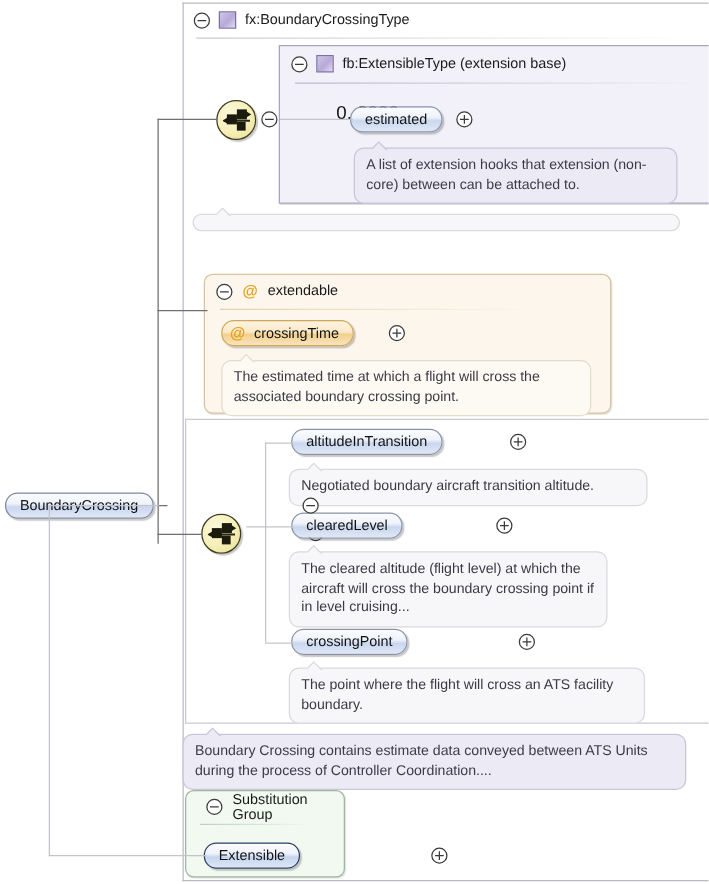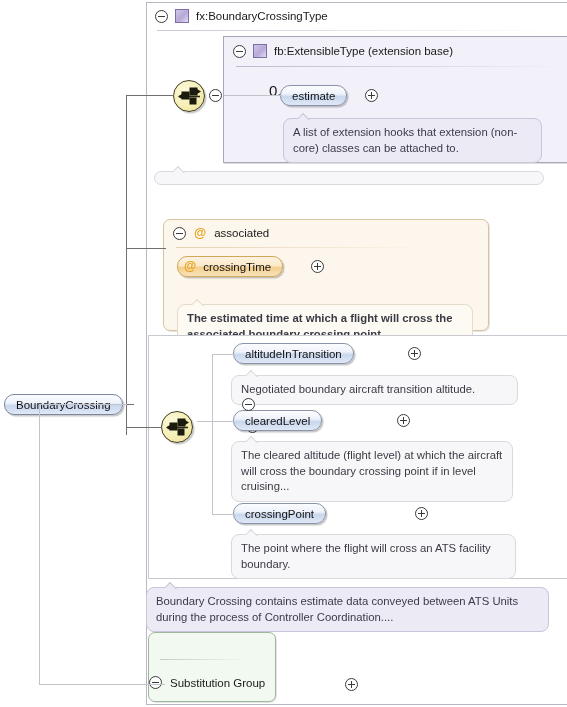--- a/index.html
+++ b/index.html
@@ -105,21 +105,21 @@
     width: 128px; height: 70px;
     background: #f2f9f1;
     border: 1px solid #9fb79c;
     border-radius: 7px;
     box-shadow: 1px 1px 0 rgba(0,0,0,0.10);
   }
   .subst-header {
     position: absolute; left: 0; top: 0;
     width: 100%; height: 25px;
     display: flex; align-items: center;
-    padding-left: 0; gap: 8px; margin-top: 37px;
+    padding-left: 16px; gap: 8px;
   }
   .subst-rule {
     position: absolute; left: 11px; top: 26px;
     width: 88px; height: 1px;
     background: linear-gradient(to right, #bdd0ba, #f2f9f1);
   }
 
   
   .circ {
     width: 13px; height: 13px;
@@ -294,54 +294,54 @@
       <polygon points="23,4.5 19,2 19,7" fill="#1b1b0e"></polygon>
     </svg>
   </div>
   <span class="circ abs" style="left:209px; top:89px;"></span>
 
   
   <div class="cardinality" style="left:237px; top:82px;">0..2000</div>
 
   
   <div class="pill elem" style="left:280px; top:85px;">
-    <span>estimate</span>
+    <span>estimated</span>
   </div>
   <span class="circ plus abs" style="left:349px; top:89px;"></span>
 
   
   <div class="doc violet" style="left:283px; top:118px; width:259px;">
     <span class="tip" style="left:14px;"></span>
-    <span>A list of extension hooks that extension (non-core) classes can be attached to.</span>
+    <span>A list of extension hooks that extension (non-core) between can be attached to.</span>
   </div>
 
   
   <div class="doc plain" style="left:154px; top:171px; width:390px;">
     <span class="tip" style="left:18px;"></span>
   </div>
 
   
   <div class="attr-box">
     <div class="attr-header">
       <span class="circ"></span>
       <span class="at-glyph">@</span>
-      <span>associated</span>
+      <span>extendable</span>
     </div>
     <div class="attr-rule"></div>
   </div>
 
   
   <div class="pill attrpill" style="left:177px; top:256px;">
     <span class="at-glyph">@</span>
     <span>crossingTime</span>
   </div>
   <span class="circ plus abs" style="left:279px; top:260px;"></span>
 
   
-  <div class="doc cream" style="left:177px; top:304px; width:296px;font-weight:bold;">
+  <div class="doc cream" style="left:177px; top:288px; width:296px;">
     <span class="tip" style="left:14px;"></span>
     <span>The estimated time at which a flight will cross the associated boundary crossing point.</span>
   </div>
 
   
   <div class="seq-box"></div>
 
   <div class="seq-icon" style="left:161px; top:411px;">
     <svg width="24" height="19" viewBox="0 0 24 19">
       <line x1="1" y1="9.5" x2="22" y2="9.5" stroke="#2a2a14" stroke-width="1.6"></line>
@@ -362,21 +362,21 @@
   <div class="doc plain" style="left:231px; top:375px; width:287px;">
     <span class="tip" style="left:14px;"></span>
     <span>Negotiated boundary aircraft transition altitude.</span>
   </div>
 
   
   <div class="pill elem" style="left:233px; top:410px;">
     <span>clearedLevel</span>
   </div>
   <span class="circ plus abs" style="left:316px; top:414px;"></span>
-  <div class="doc plain" style="left:231px; top:441px; width:282px;">
+  <div class="doc plain" style="left:231px; top:441px; width:255px;">
     <span class="tip" style="left:14px;"></span>
     <span>The cleared altitude (flight level) at which the aircraft will cross the boundary crossing point if in level cruising...</span>
   </div>
 
   
   <div class="pill elem" style="left:233px; top:503px;">
     <span>crossingPoint</span>
   </div>
   <span class="circ plus abs" style="left:318px; top:507px;"></span>
   <div class="doc plain" style="left:231px; top:534px; width:285px;">
@@ -392,20 +392,23 @@
 
   
   <div class="subst-box">
     <div class="subst-header">
       <span class="circ"></span>
       <span>Substitution Group</span>
     </div>
     <div class="subst-rule"></div>
   </div>
 
+  <div class="pill subst" style="left:163px; top:674px;">
+    <span>Extensible</span>
+  </div>
   <span class="circ plus abs" style="left:232px; top:678px;"></span>
 
   
   <div class="pill root" style="left:4px; top:394px;">
     <span>BoundaryCrossing</span>
   </div>
   <span class="circ abs" style="left:112px; top:398px;"></span>
 
   
   

